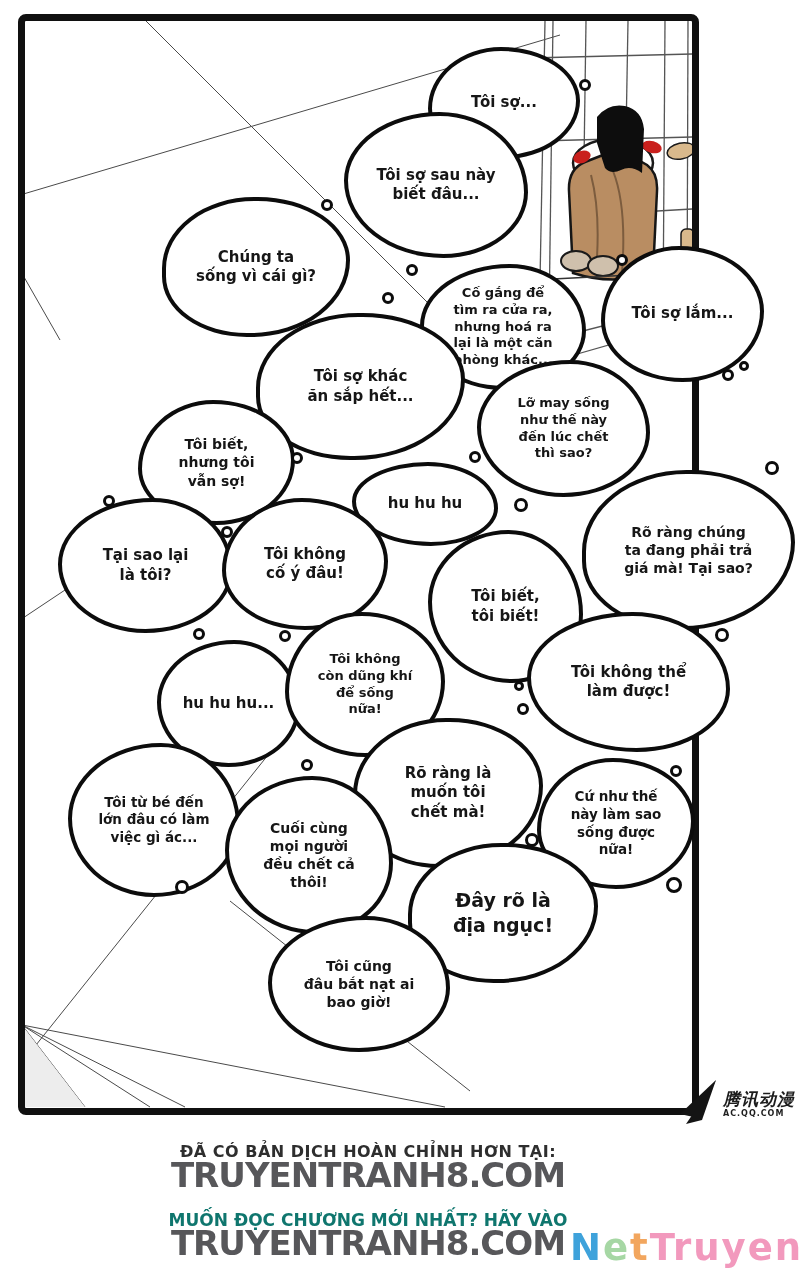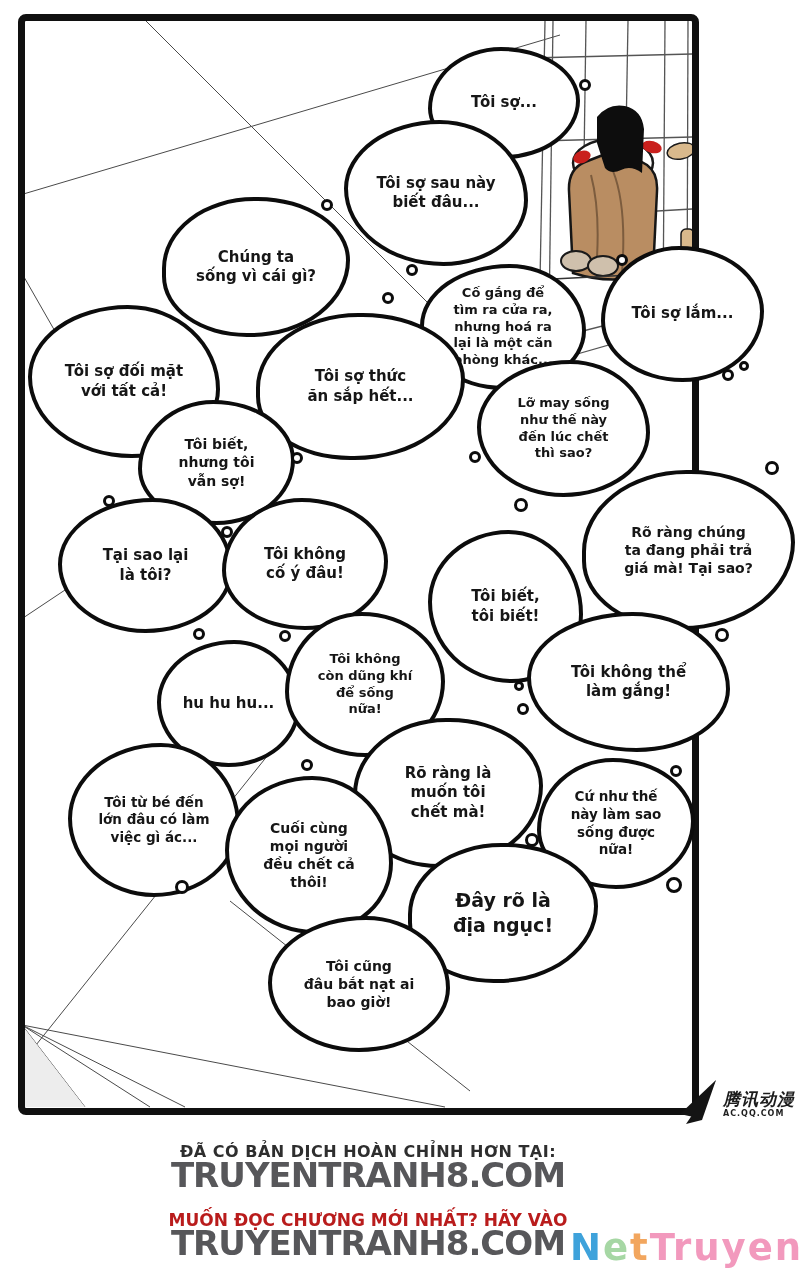--- a/index.html
+++ b/index.html
@@ -16,21 +16,21 @@
   .bubble .line{display:block;line-height:1.3;}
   .dot{position:absolute;background:#fff;border:3px solid #0c0c0c;border-radius:50%;box-sizing:border-box;}
   .qq-logo{position:absolute;left:680px;top:1080px;display:flex;align-items:center;gap:3px;
            color:#1d1d1d;z-index:3;}
   .qq-text{display:flex;flex-direction:column;line-height:1;}
   .qq-title{font-size:17px;font-weight:bold;font-style:italic;letter-spacing:1px;}
   .qq-sub{font-size:8px;font-weight:bold;letter-spacing:1px;margin-top:2px;}
   .footer-line{position:absolute;left:0;width:736px;text-align:center;font-weight:bold;color:#333;z-index:3;}
   #f1{top:1142px;font-size:16px;letter-spacing:0.5px;color:#2e2e2e;}
   #site1{top:1155px;font-size:34px;letter-spacing:-1px;color:#57575a;}
-  #f3{top:1210px;font-size:17px;color:#b91c1c;}
+  #f3{top:1210px;font-size:17px;color:#0f766e;}
   #site2{top:1223px;font-size:34px;letter-spacing:-1px;color:#57575a;}
   #nettruyen{position:absolute;left:570px;top:1226px;font-size:37px;font-weight:bold;
              letter-spacing:2px;z-index:4;white-space:nowrap;}
 </style>
 </head>
 <body>
 
 <div class="page">
 
   <div class="panel">
@@ -80,21 +80,21 @@
       </g>
     </svg>
   </div>
 
   <div id="bubble-layer">
       <div class="bubble" style="left: 428px; top: 47px; width: 152px; height: 112px; font-size: 15px; border-radius: 48% 52% 50% 50% / 55% 48% 52% 45%;">
       <div class="bubble-text">
           <span class="line">Tôi sợ...</span>
         </div>
     </div>
-      <div class="bubble" style="left: 344px; top: 120px; width: 184px; height: 146px; font-size: 15px; border-radius: 52% 48% 46% 54% / 47% 55% 45% 53%; justify-content: center;">
+      <div class="bubble" style="left: 344px; top: 112px; width: 184px; height: 146px; font-size: 15px; border-radius: 52% 48% 46% 54% / 47% 55% 45% 53%; justify-content: center;">
       <div class="bubble-text">
           <span class="line">Tôi sợ sau này</span>
           <span class="line">biết đâu...</span>
         </div>
     </div>
       <div class="bubble" style="left: 162px; top: 197px; width: 188px; height: 140px; font-size: 15px; border-radius: 50% 50% 54% 46% / 52% 46% 56% 44%;">
       <div class="bubble-text">
           <span class="line">Chúng ta</span>
           <span class="line">sống vì cái gì?</span>
         </div>
@@ -106,47 +106,46 @@
           <span class="line">nhưng hoá ra</span>
           <span class="line">lại là một căn</span>
           <span class="line">phòng khác...</span>
         </div>
     </div>
       <div class="bubble" style="left: 601px; top: 246px; width: 163px; height: 136px; font-size: 15px; border-radius: 48% 52% 50% 50% / 55% 48% 52% 45%;">
       <div class="bubble-text">
           <span class="line">Tôi sợ lắm...</span>
         </div>
     </div>
-      <div class="bubble" style="left: 28px; top: 305px; width: 192px; height: 153px; font-size: 15px; border-radius: 52% 48% 46% 54% / 47% 55% 45% 53%;">
-      <div class="bubble-text">
-          <span class="line">Tôi sợ đối mặt</span>
-          <span class="line">với tất cả!</span>
-        </div>
-    </div>
       <div class="bubble" style="left: 256px; top: 313px; width: 209px; height: 147px; font-size: 15px; border-radius: 50% 50% 54% 46% / 52% 46% 56% 44%;">
       <div class="bubble-text">
-          <span class="line">Tôi sợ thức</span>
+          <span class="line">Tôi sợ khác</span>
           <span class="line">ăn sắp hết...</span>
         </div>
     </div>
       <div class="bubble" style="left: 477px; top: 360px; width: 173px; height: 137px; font-size: 13px; border-radius: 54% 46% 50% 50% / 49% 53% 47% 51%;">
       <div class="bubble-text">
           <span class="line">Lỡ may sống</span>
           <span class="line">như thế này</span>
           <span class="line">đến lúc chết</span>
           <span class="line">thì sao?</span>
         </div>
     </div>
       <div class="bubble" style="left: 138px; top: 400px; width: 157px; height: 125px; font-size: 14px; border-radius: 48% 52% 50% 50% / 55% 48% 52% 45%;">
       <div class="bubble-text">
           <span class="line">Tôi biết,</span>
           <span class="line">nhưng tôi</span>
           <span class="line">vẫn sợ!</span>
         </div>
     </div>
+      <div class="bubble" style="left: 352px; top: 462px; width: 146px; height: 84px; font-size: 15px; border-radius: 52% 48% 46% 54% / 47% 55% 45% 53%;">
+      <div class="bubble-text">
+          <span class="line">hu hu hu</span>
+        </div>
+    </div>
       <div class="bubble" style="left: 58px; top: 498px; width: 175px; height: 135px; font-size: 15px; border-radius: 54% 46% 50% 50% / 49% 53% 47% 51%;">
       <div class="bubble-text">
           <span class="line">Tại sao lại</span>
           <span class="line">là tôi?</span>
         </div>
     </div>
       <div class="bubble" style="left: 582px; top: 470px; width: 213px; height: 160px; font-size: 14px; border-radius: 50% 50% 54% 46% / 52% 46% 56% 44%;">
       <div class="bubble-text">
           <span class="line">Rõ ràng chúng</span>
           <span class="line">ta đang phải trả</span>
@@ -174,21 +173,21 @@
       <div class="bubble-text">
           <span class="line">Tôi không</span>
           <span class="line">còn dũng khí</span>
           <span class="line">để sống</span>
           <span class="line">nữa!</span>
         </div>
     </div>
       <div class="bubble" style="left: 527px; top: 612px; width: 203px; height: 140px; font-size: 15px; border-radius: 52% 48% 46% 54% / 47% 55% 45% 53%;">
       <div class="bubble-text">
           <span class="line">Tôi không thể</span>
-          <span class="line">làm gắng!</span>
+          <span class="line">làm được!</span>
         </div>
     </div>
       <div class="bubble" style="left: 353px; top: 718px; width: 190px; height: 150px; font-size: 15px; border-radius: 50% 50% 54% 46% / 52% 46% 56% 44%;">
       <div class="bubble-text">
           <span class="line">Rõ ràng là</span>
           <span class="line">muốn tôi</span>
           <span class="line">chết mà!</span>
         </div>
     </div>
       <div class="bubble" style="left: 68px; top: 743px; width: 172px; height: 154px; font-size: 13.5px; border-radius: 54% 46% 50% 50% / 49% 53% 47% 51%; justify-content: center;">

